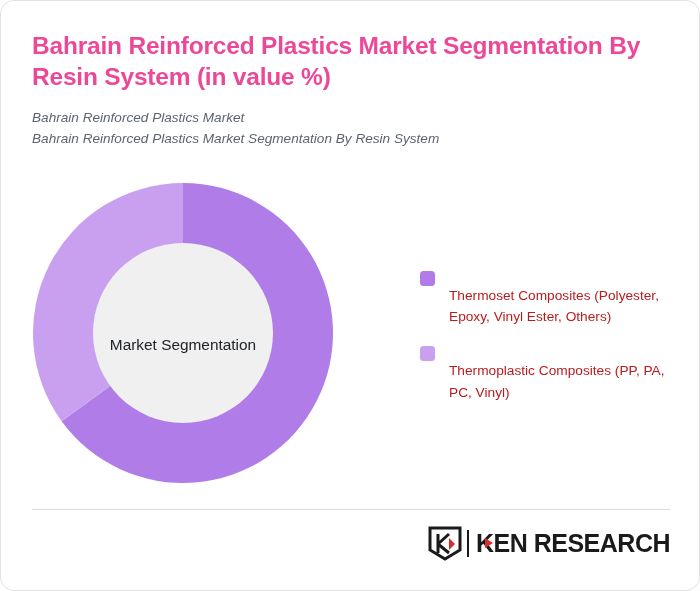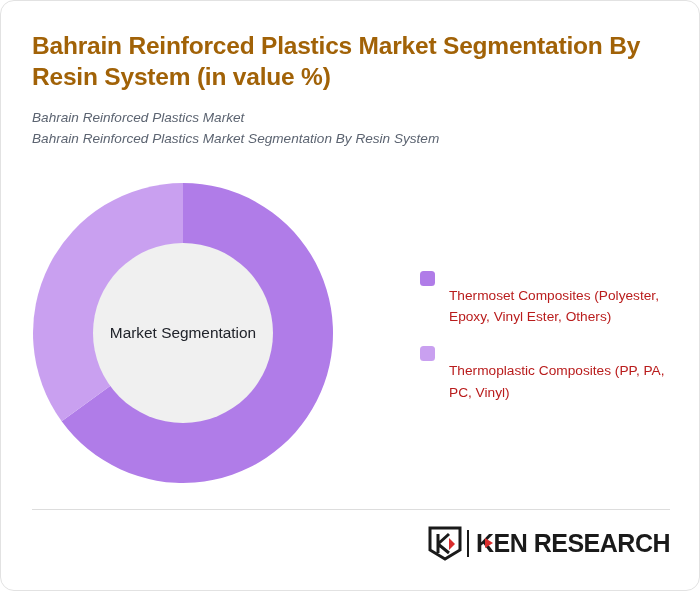--- a/index.html
+++ b/index.html
@@ -27,21 +27,21 @@
     position: absolute;
     left: 31px;
     top: 30px;
     width: 630px;
   }
   .chart-title {
     margin: 0;
     font-size: 24.5px;
     font-weight: bold;
     line-height: 1.26;
-    color: #a16207;
+    color: #ec4899;
     letter-spacing: -0.2px;
   }
   .subtitle-block {
     margin-top: 15px;
   }
   .subtitle {
     font-size: 13.6px;
     line-height: 1.53;
     color: #5c6471;
     font-style: italic;
@@ -57,21 +57,21 @@
   }
   #donut-svg {
     display: block;
     width: 300px;
     height: 300px;
     overflow: visible;
   }
   .donut-center-label {
     position: absolute;
     left: 0;
-    top: 0;
+    top: 12px;
     width: 300px;
     height: 300px;
     display: flex;
     align-items: center;
     justify-content: center;
     font-size: 15.4px;
     color: #20232a;
     pointer-events: none;
   }
 

